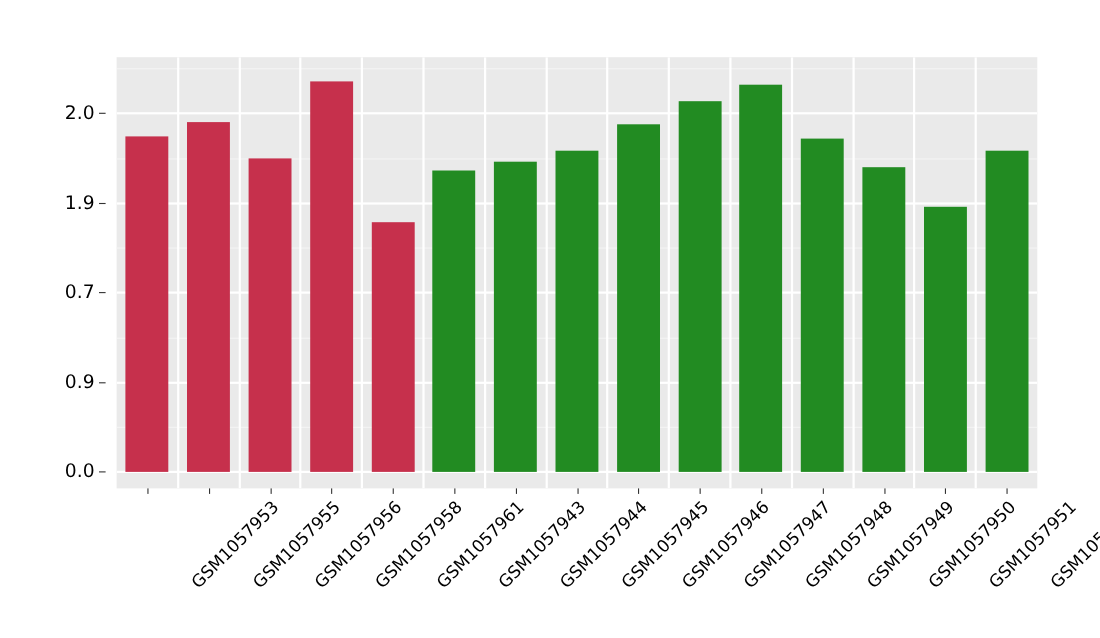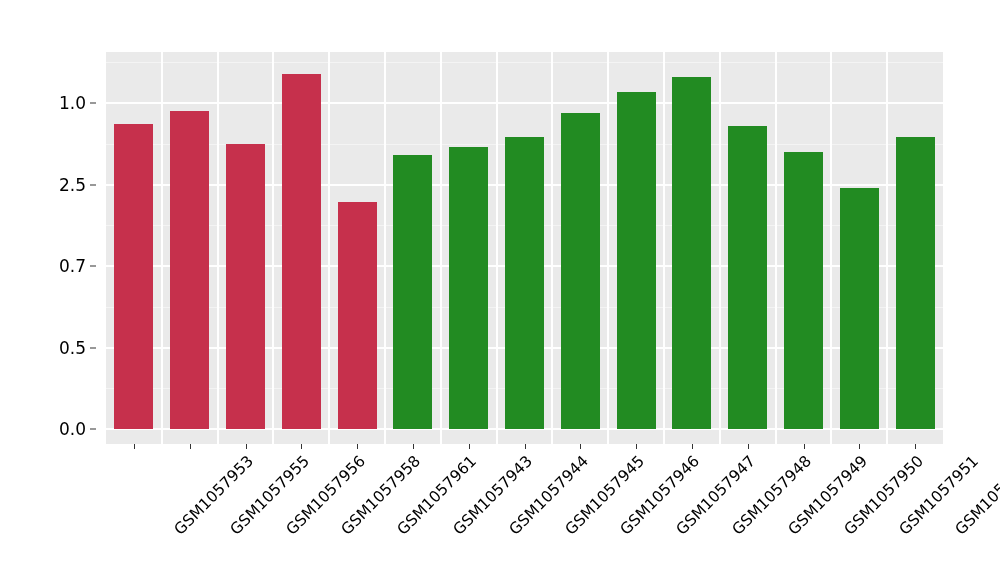--- a/index.html
+++ b/index.html
@@ -141,27 +141,27 @@
 
 <div id="chart-root">
 
   <div id="y-axis-title">
     
   </div>
 
   <div id="y-tick-labels">
       <div class="y-tick-label" style="top: 429px;">0.0</div>
       <div class="y-tick-mark" style="top: 429px;"></div>
-      <div class="y-tick-label" style="top: 347.5px;">0.5</div>
+      <div class="y-tick-label" style="top: 347.5px;">0.9</div>
       <div class="y-tick-mark" style="top: 347.5px;"></div>
       <div class="y-tick-label" style="top: 266px;">0.7</div>
       <div class="y-tick-mark" style="top: 266px;"></div>
-      <div class="y-tick-label" style="top: 184.5px;">2.5</div>
+      <div class="y-tick-label" style="top: 184.5px;">1.9</div>
       <div class="y-tick-mark" style="top: 184.5px;"></div>
-      <div class="y-tick-label" style="top: 103px;">1.0</div>
+      <div class="y-tick-label" style="top: 103px;">2.0</div>
       <div class="y-tick-mark" style="top: 103px;"></div>
     </div>
 
   <div id="panel">
       <div class="gridline-minor" style="top: 336.25px;"></div>
       <div class="gridline-minor" style="top: 254.75px;"></div>
       <div class="gridline-minor" style="top: 173.25px;"></div>
       <div class="gridline-minor" style="top: 91.75px;"></div>
       <div class="gridline-minor" style="top: 10.25px;"></div>
       <div class="gridline-major" style="top: 376px;"></div>

